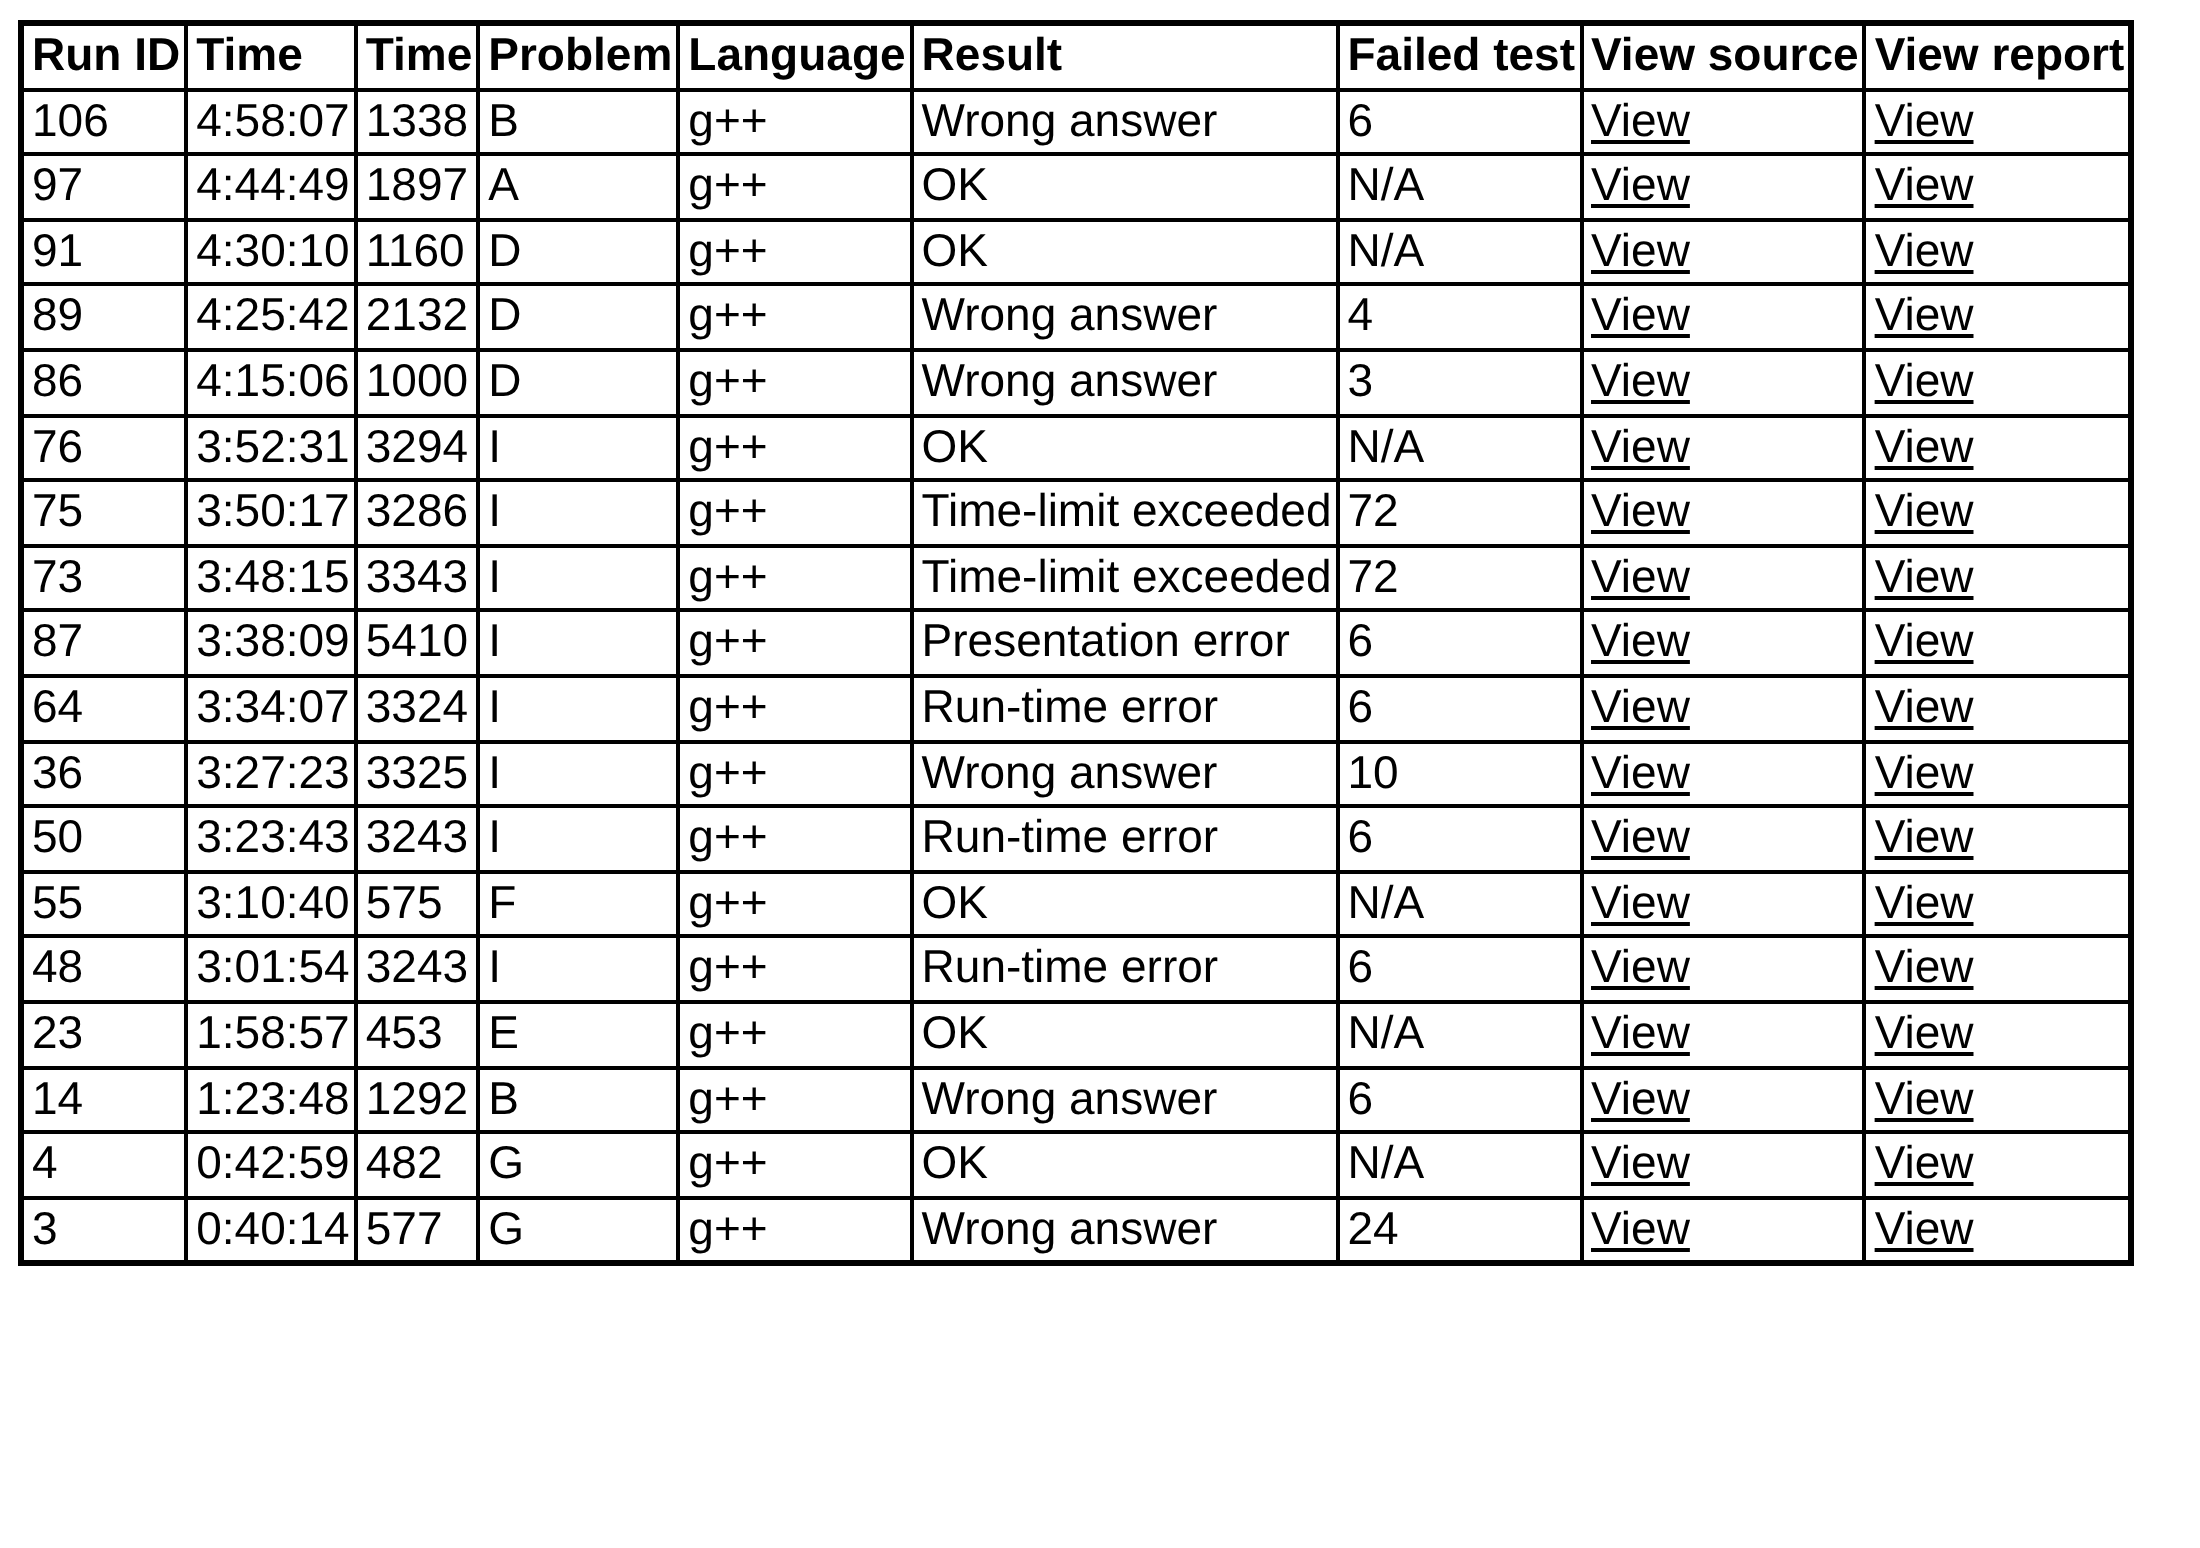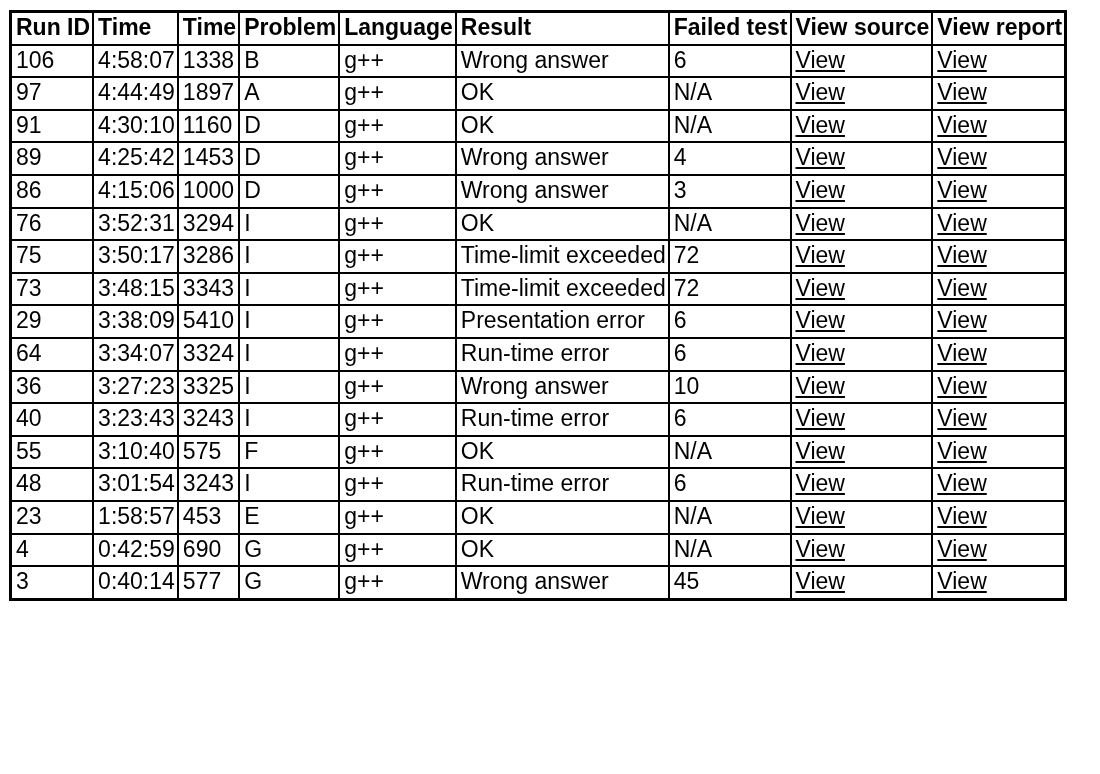--- a/index.html
+++ b/index.html
@@ -126,21 +126,21 @@
     <td>
       <a href="#" class="view-link">View</a>
     </td>
     <td>
       <a href="#" class="view-link">View</a>
     </td>
   </tr>
         <tr>
     <td>89</td>
     <td>4:25:42</td>
-    <td>1453</td>
+    <td>2132</td>
     <td>D</td>
     <td>g++</td>
     <td>Wrong answer</td>
     <td>4</td>
     <td>
       <a href="#" class="view-link">View</a>
     </td>
     <td>
       <a href="#" class="view-link">View</a>
     </td>
@@ -199,21 +199,21 @@
     <td>Time-limit exceeded</td>
     <td>72</td>
     <td>
       <a href="#" class="view-link">View</a>
     </td>
     <td>
       <a href="#" class="view-link">View</a>
     </td>
   </tr>
         <tr>
-    <td>29</td>
+    <td>87</td>
     <td>3:38:09</td>
     <td>5410</td>
     <td>I</td>
     <td>g++</td>
     <td>Presentation error</td>
     <td>6</td>
     <td>
       <a href="#" class="view-link">View</a>
     </td>
     <td>
@@ -244,21 +244,21 @@
     <td>Wrong answer</td>
     <td>10</td>
     <td>
       <a href="#" class="view-link">View</a>
     </td>
     <td>
       <a href="#" class="view-link">View</a>
     </td>
   </tr>
         <tr>
-    <td>40</td>
+    <td>50</td>
     <td>3:23:43</td>
     <td>3243</td>
     <td>I</td>
     <td>g++</td>
     <td>Run-time error</td>
     <td>6</td>
     <td>
       <a href="#" class="view-link">View</a>
     </td>
     <td>
@@ -304,42 +304,57 @@
     <td>OK</td>
     <td>N/A</td>
     <td>
       <a href="#" class="view-link">View</a>
     </td>
     <td>
       <a href="#" class="view-link">View</a>
     </td>
   </tr>
         <tr>
+    <td>14</td>
+    <td>1:23:48</td>
+    <td>1292</td>
+    <td>B</td>
+    <td>g++</td>
+    <td>Wrong answer</td>
+    <td>6</td>
+    <td>
+      <a href="#" class="view-link">View</a>
+    </td>
+    <td>
+      <a href="#" class="view-link">View</a>
+    </td>
+  </tr>
+        <tr>
     <td>4</td>
     <td>0:42:59</td>
-    <td>690</td>
+    <td>482</td>
     <td>G</td>
     <td>g++</td>
     <td>OK</td>
     <td>N/A</td>
     <td>
       <a href="#" class="view-link">View</a>
     </td>
     <td>
       <a href="#" class="view-link">View</a>
     </td>
   </tr>
         <tr>
     <td>3</td>
     <td>0:40:14</td>
     <td>577</td>
     <td>G</td>
     <td>g++</td>
     <td>Wrong answer</td>
-    <td>45</td>
+    <td>24</td>
     <td>
       <a href="#" class="view-link">View</a>
     </td>
     <td>
       <a href="#" class="view-link">View</a>
     </td>
   </tr>
       </tbody>
   </table>
 </div>

